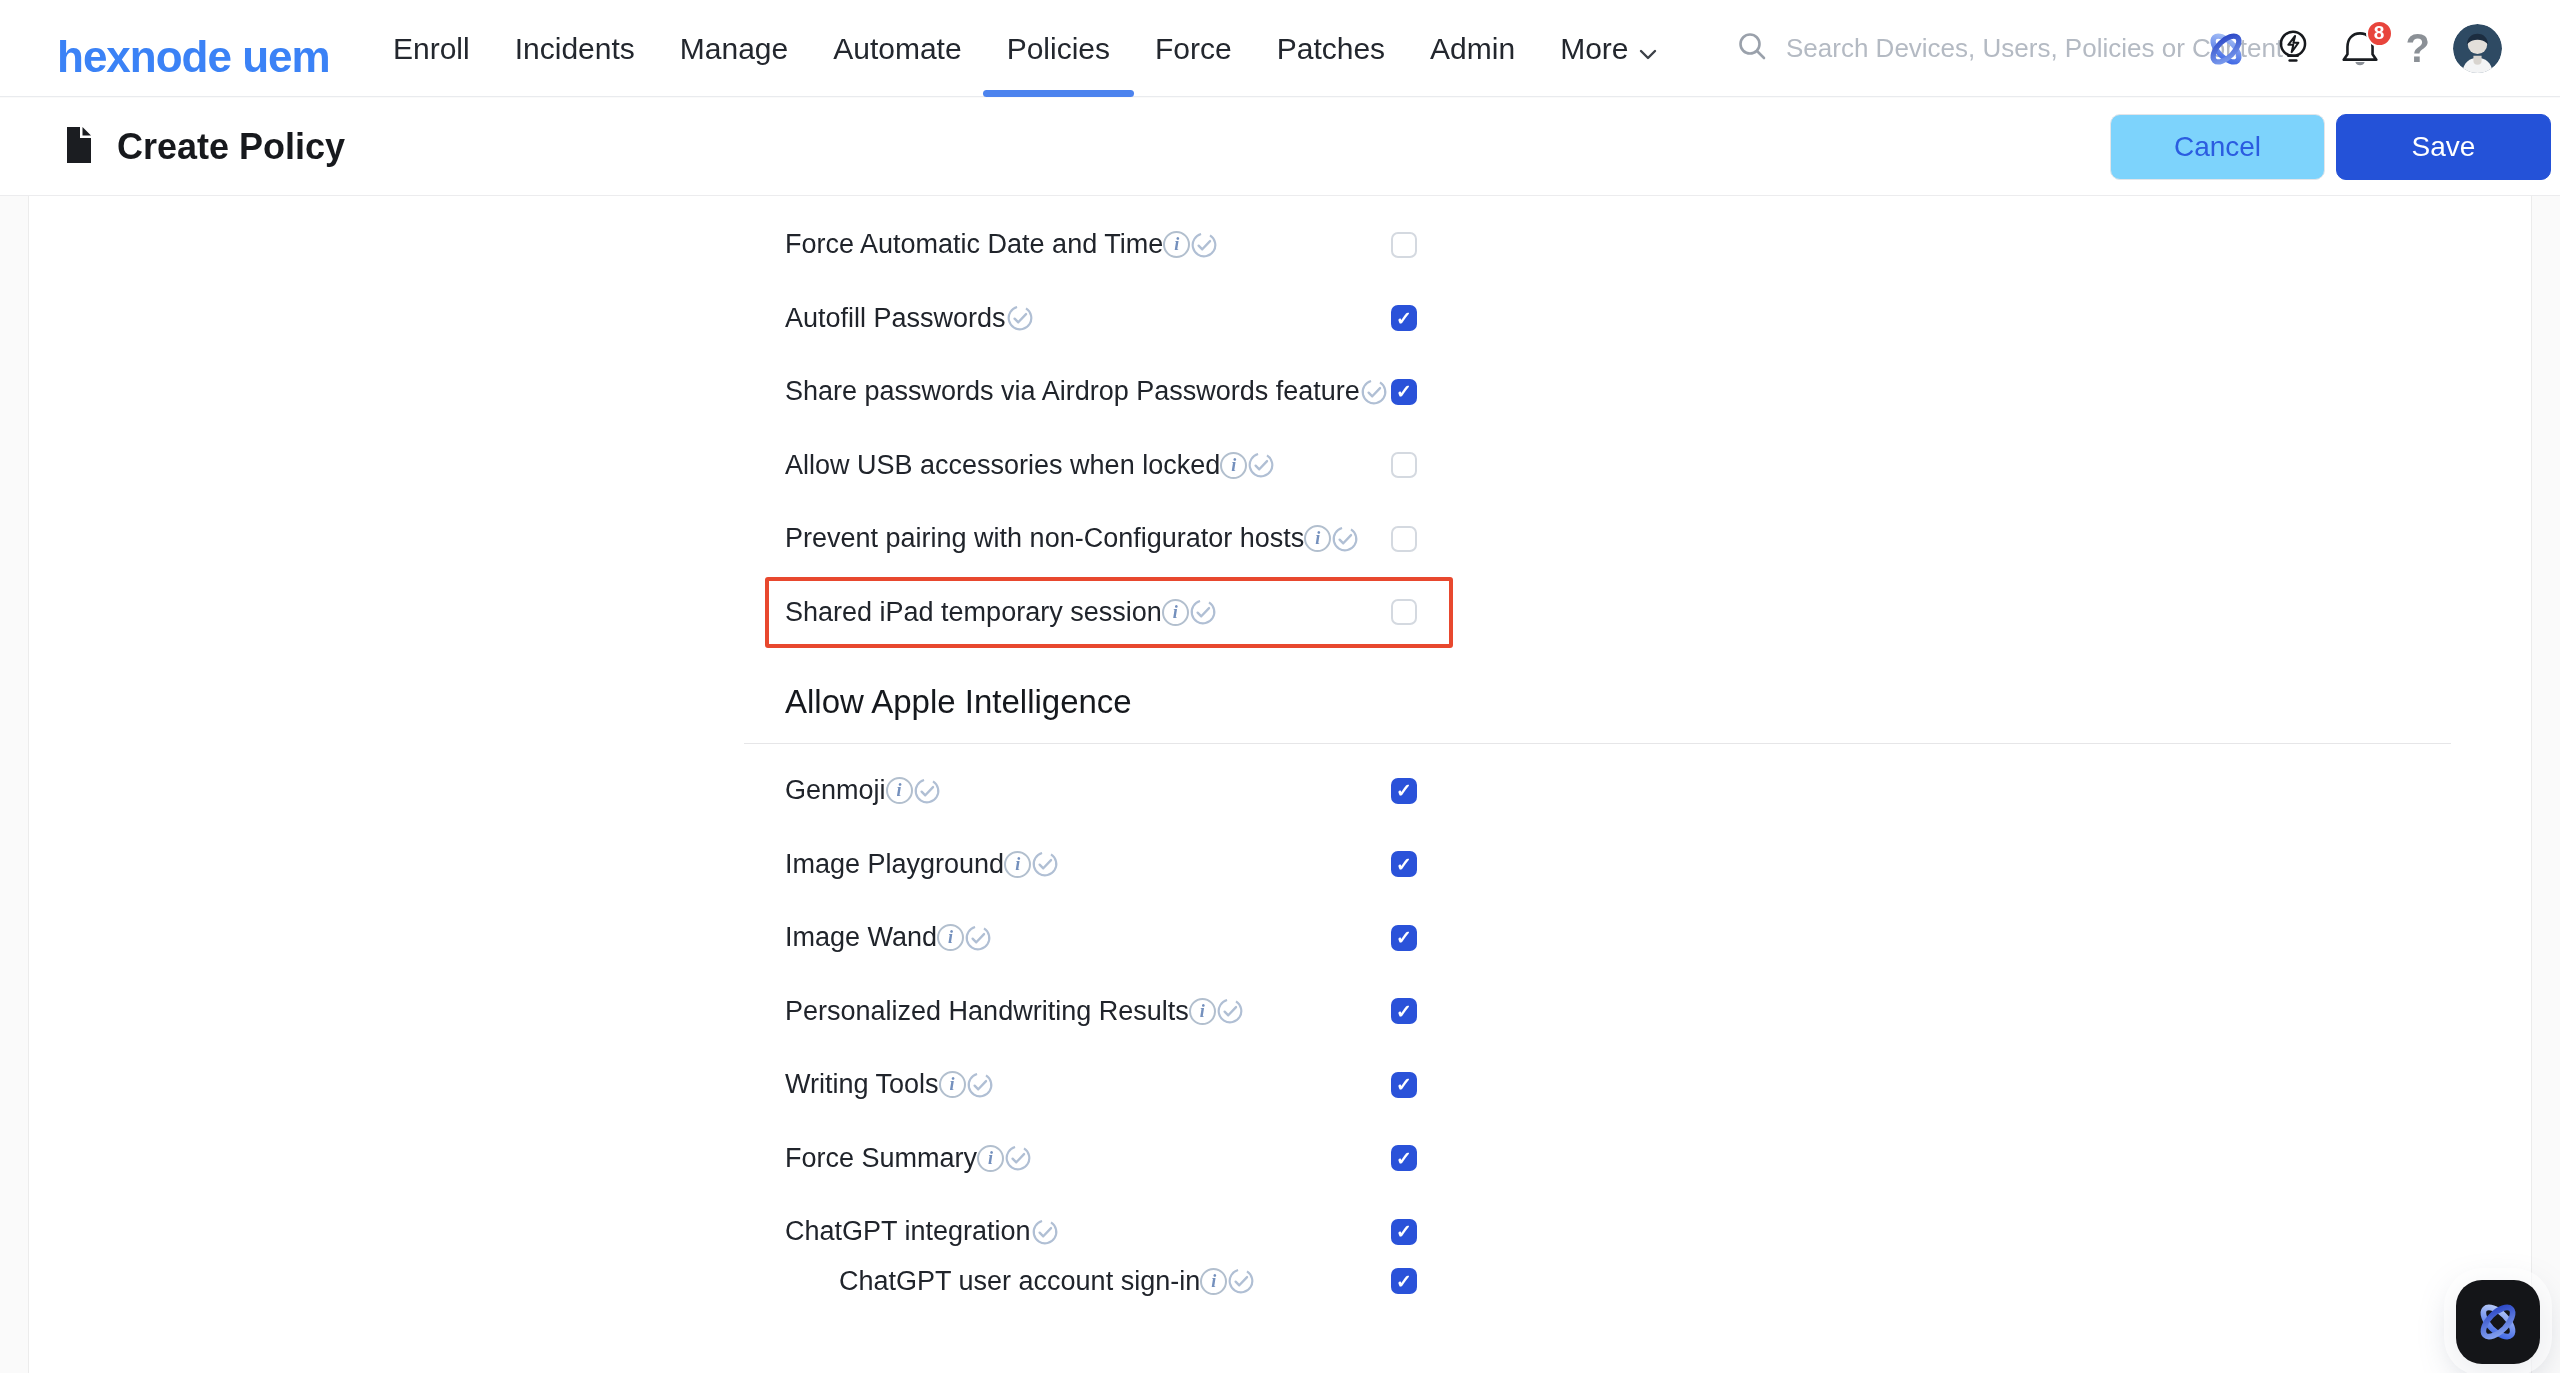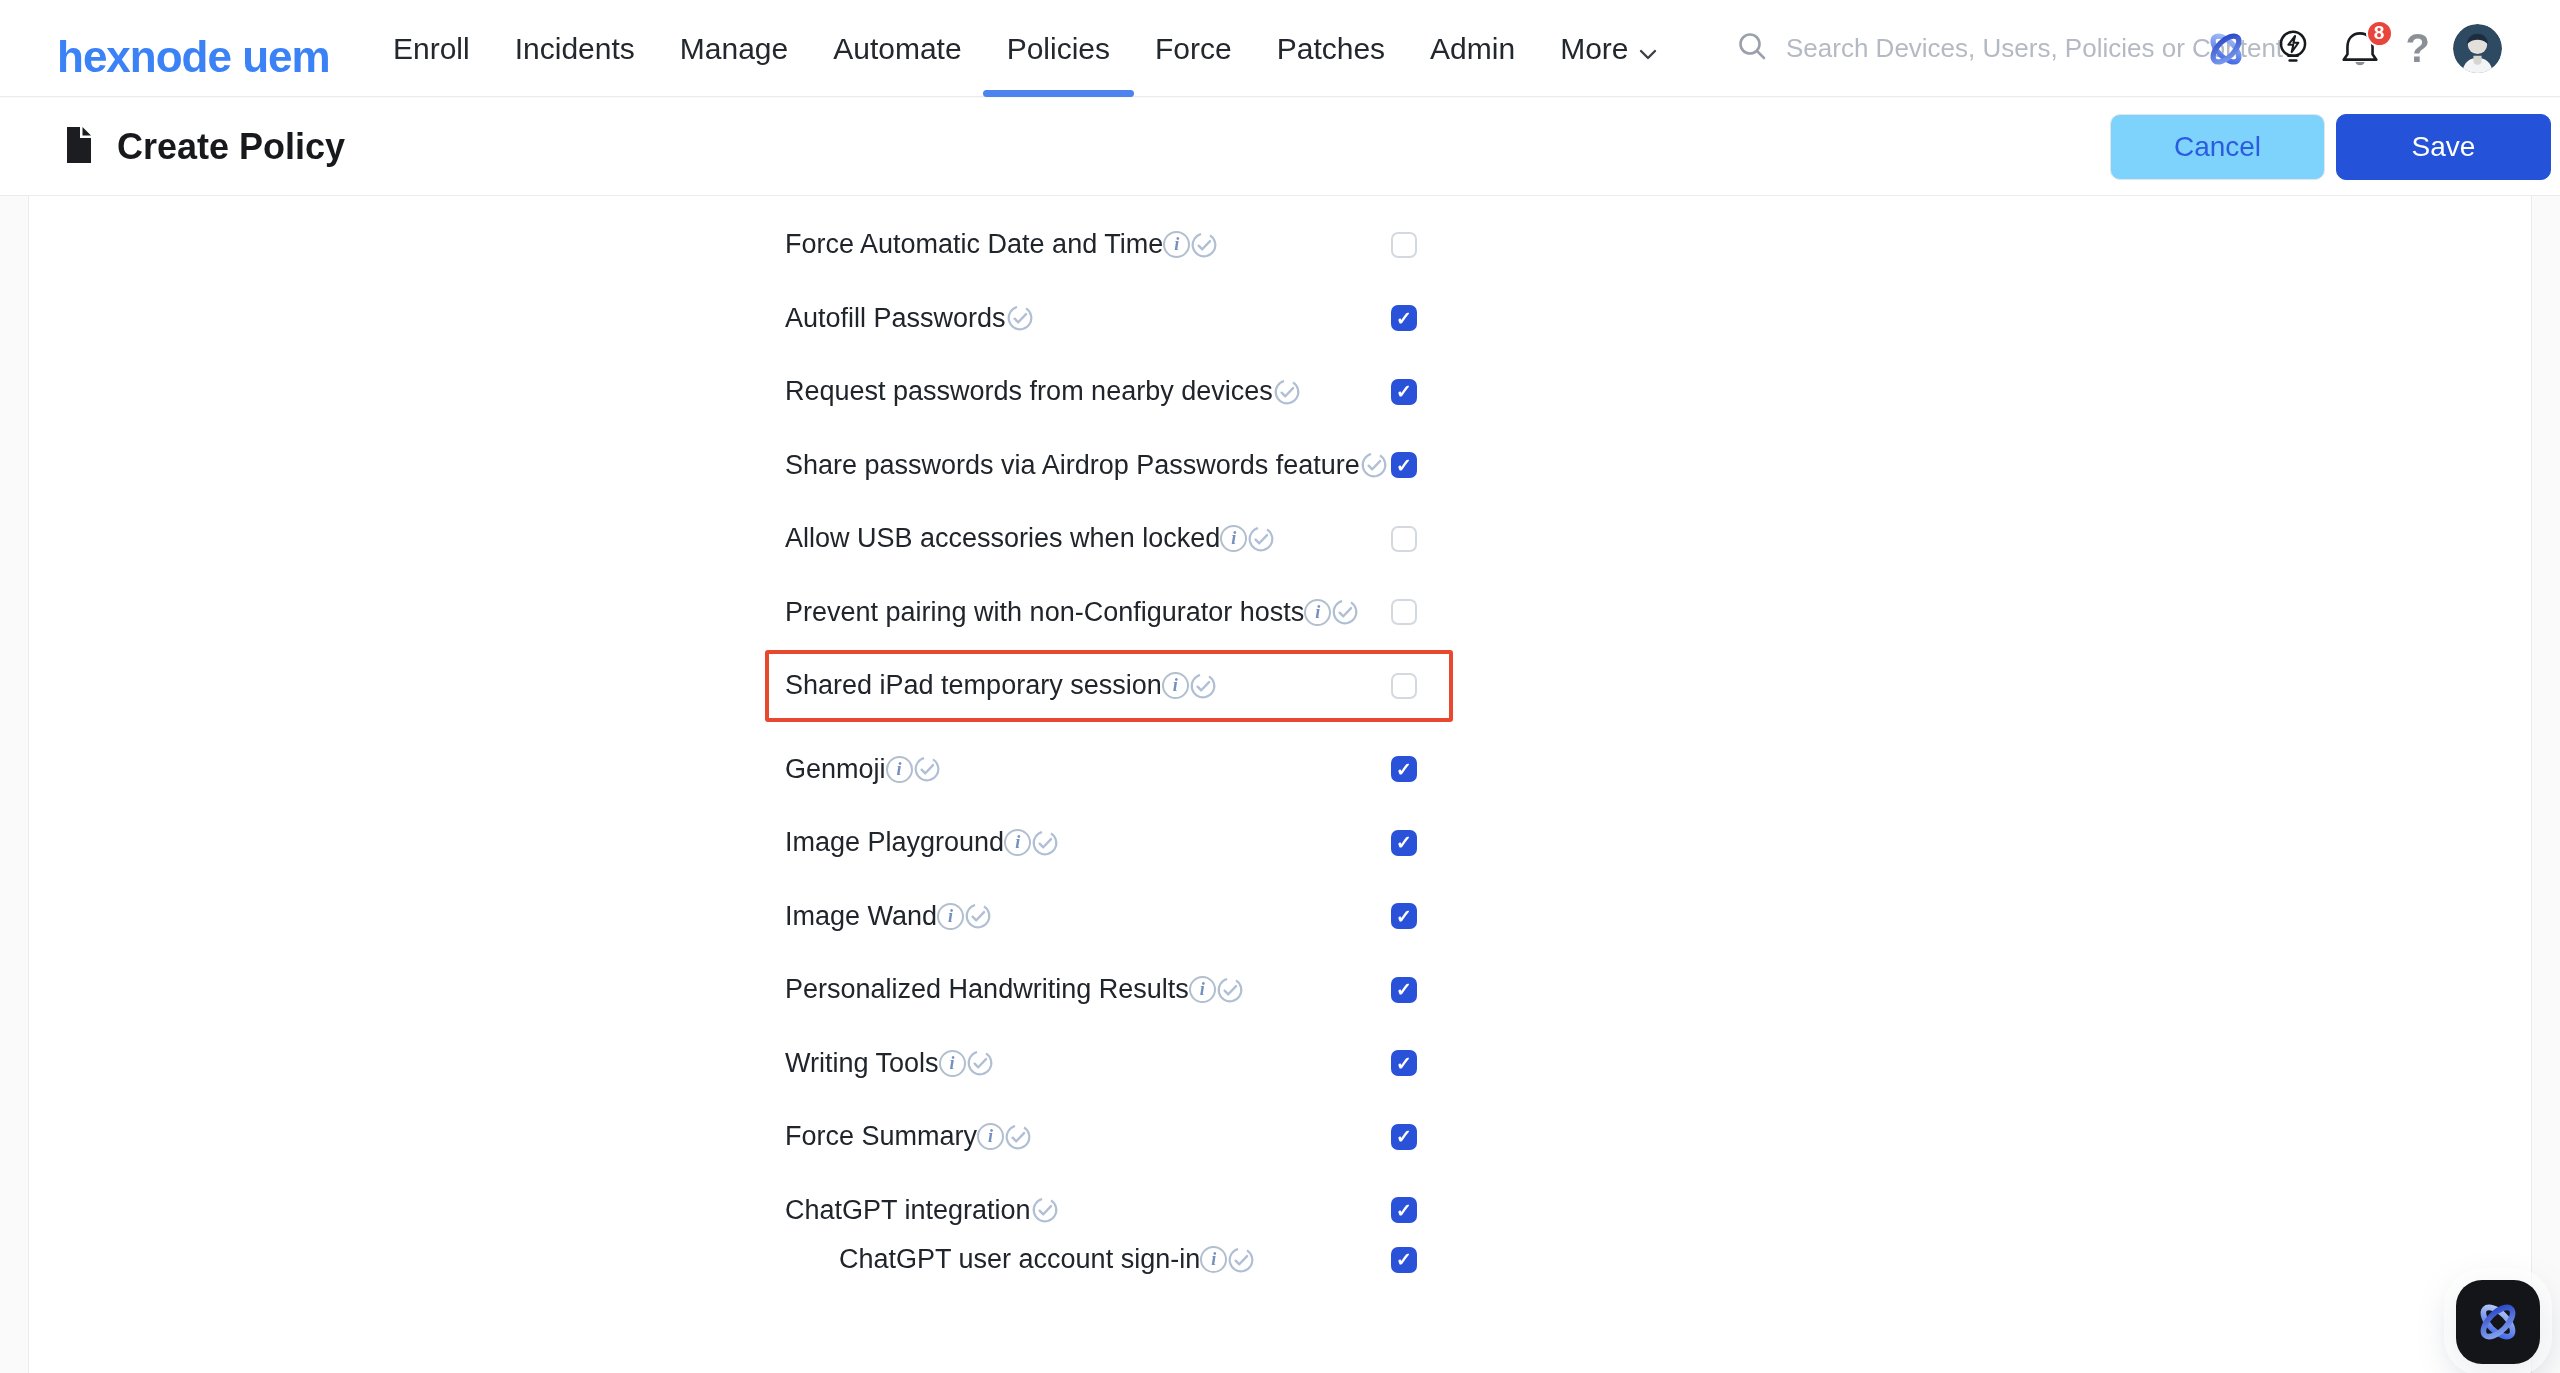--- a/index.html
+++ b/index.html
@@ -232,34 +232,20 @@
           <circle cx="13" cy="13" r="10.5" stroke="#b0bfd4" stroke-width="2" stroke-dasharray="57 9" transform="rotate(-58 13 13)"></circle>
           <path d="M8 13.6 l3.4 3.4 L18.6 9.4" stroke="#b0bfd4" stroke-width="2.2" stroke-linecap="round" stroke-linejoin="round"></path>
         </svg>
       </span>
     </div>
     <div class="cb checked"></div>
   </div>
       <div class="row has-conflict">
 
     <div class="label-group">
-      <span class="row-label">Request passwords from nearby devices</span>
-
-      <span class="ico-conflict">
-        <svg width="28" height="28" viewBox="0 0 26 26" fill="none">
-          <circle cx="13" cy="13" r="10.5" stroke="#b0bfd4" stroke-width="2" stroke-dasharray="57 9" transform="rotate(-58 13 13)"></circle>
-          <path d="M8 13.6 l3.4 3.4 L18.6 9.4" stroke="#b0bfd4" stroke-width="2.2" stroke-linecap="round" stroke-linejoin="round"></path>
-        </svg>
-      </span>
-    </div>
-    <div class="cb checked"></div>
-  </div>
-      <div class="row has-conflict">
-
-    <div class="label-group">
       <span class="row-label">Share passwords via Airdrop Passwords feature</span>
 
       <span class="ico-conflict">
         <svg width="28" height="28" viewBox="0 0 26 26" fill="none">
           <circle cx="13" cy="13" r="10.5" stroke="#b0bfd4" stroke-width="2" stroke-dasharray="57 9" transform="rotate(-58 13 13)"></circle>
           <path d="M8 13.6 l3.4 3.4 L18.6 9.4" stroke="#b0bfd4" stroke-width="2.2" stroke-linecap="round" stroke-linejoin="round"></path>
         </svg>
       </span>
     </div>
     <div class="cb checked"></div>
@@ -301,20 +287,23 @@
         <svg width="28" height="28" viewBox="0 0 26 26" fill="none">
           <circle cx="13" cy="13" r="10.5" stroke="#b0bfd4" stroke-width="2" stroke-dasharray="57 9" transform="rotate(-58 13 13)"></circle>
           <path d="M8 13.6 l3.4 3.4 L18.6 9.4" stroke="#b0bfd4" stroke-width="2.2" stroke-linecap="round" stroke-linejoin="round"></path>
         </svg>
       </span>
     </div>
     <div class="cb"></div>
   </div>
     </div>
 
+  <div class="section-head">
+    <span class="section-title">Allow Apple Intelligence</span>
+  </div>
 
   <div class="rows after" id="rows-after">
       <div class="row has-info has-conflict">
 
     <div class="label-group">
       <span class="row-label">Genmoji</span>
       <span class="ico-info">i</span>
       <span class="ico-conflict">
         <svg width="28" height="28" viewBox="0 0 26 26" fill="none">
           <circle cx="13" cy="13" r="10.5" stroke="#b0bfd4" stroke-width="2" stroke-dasharray="57 9" transform="rotate(-58 13 13)"></circle>

